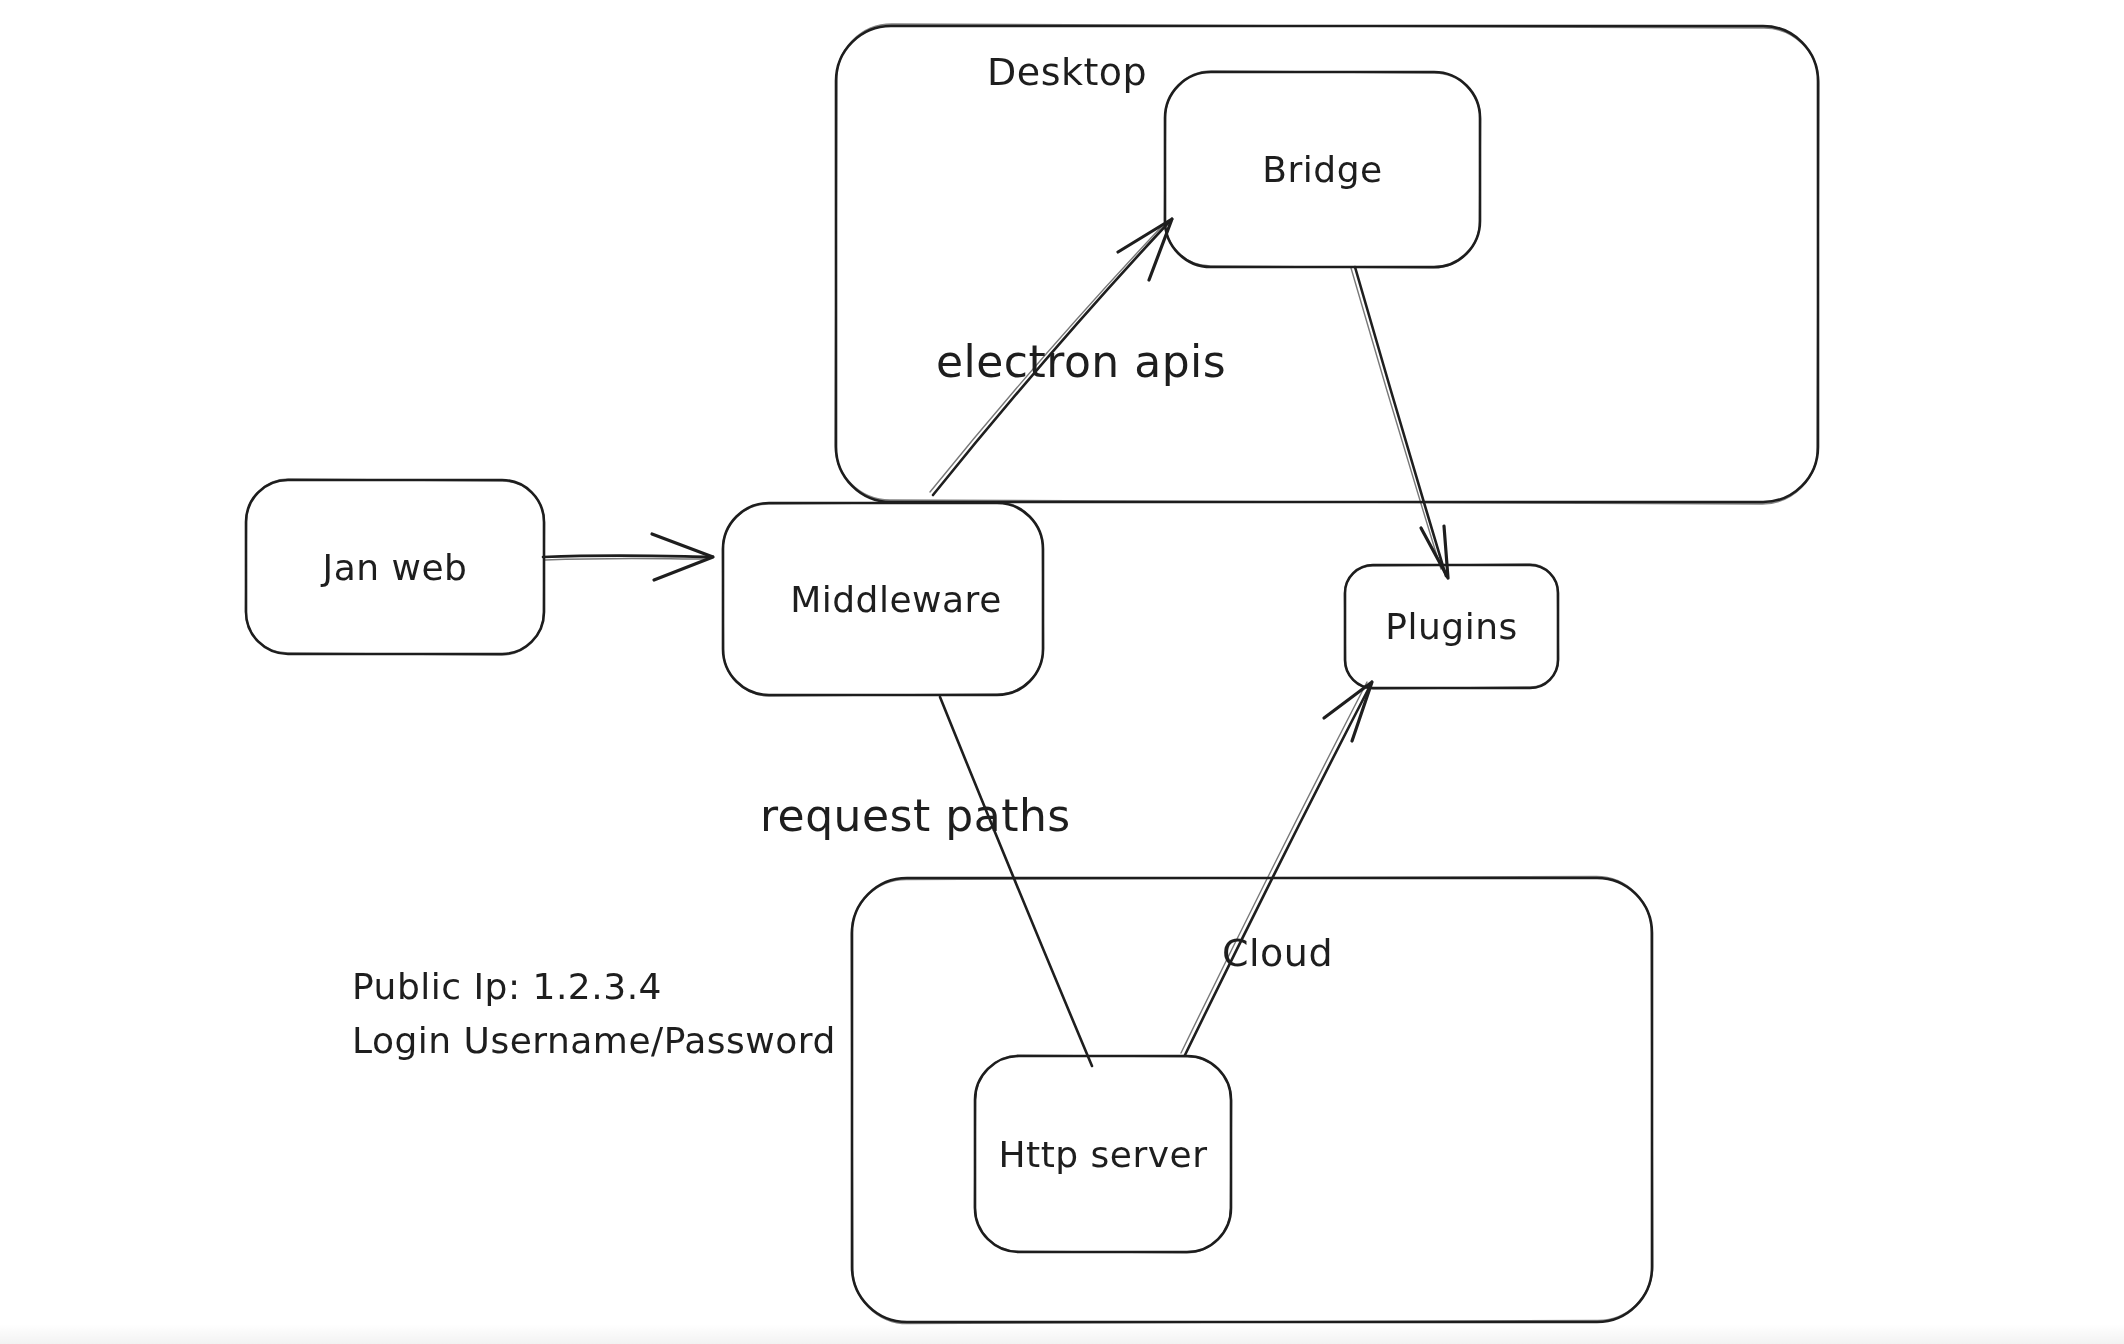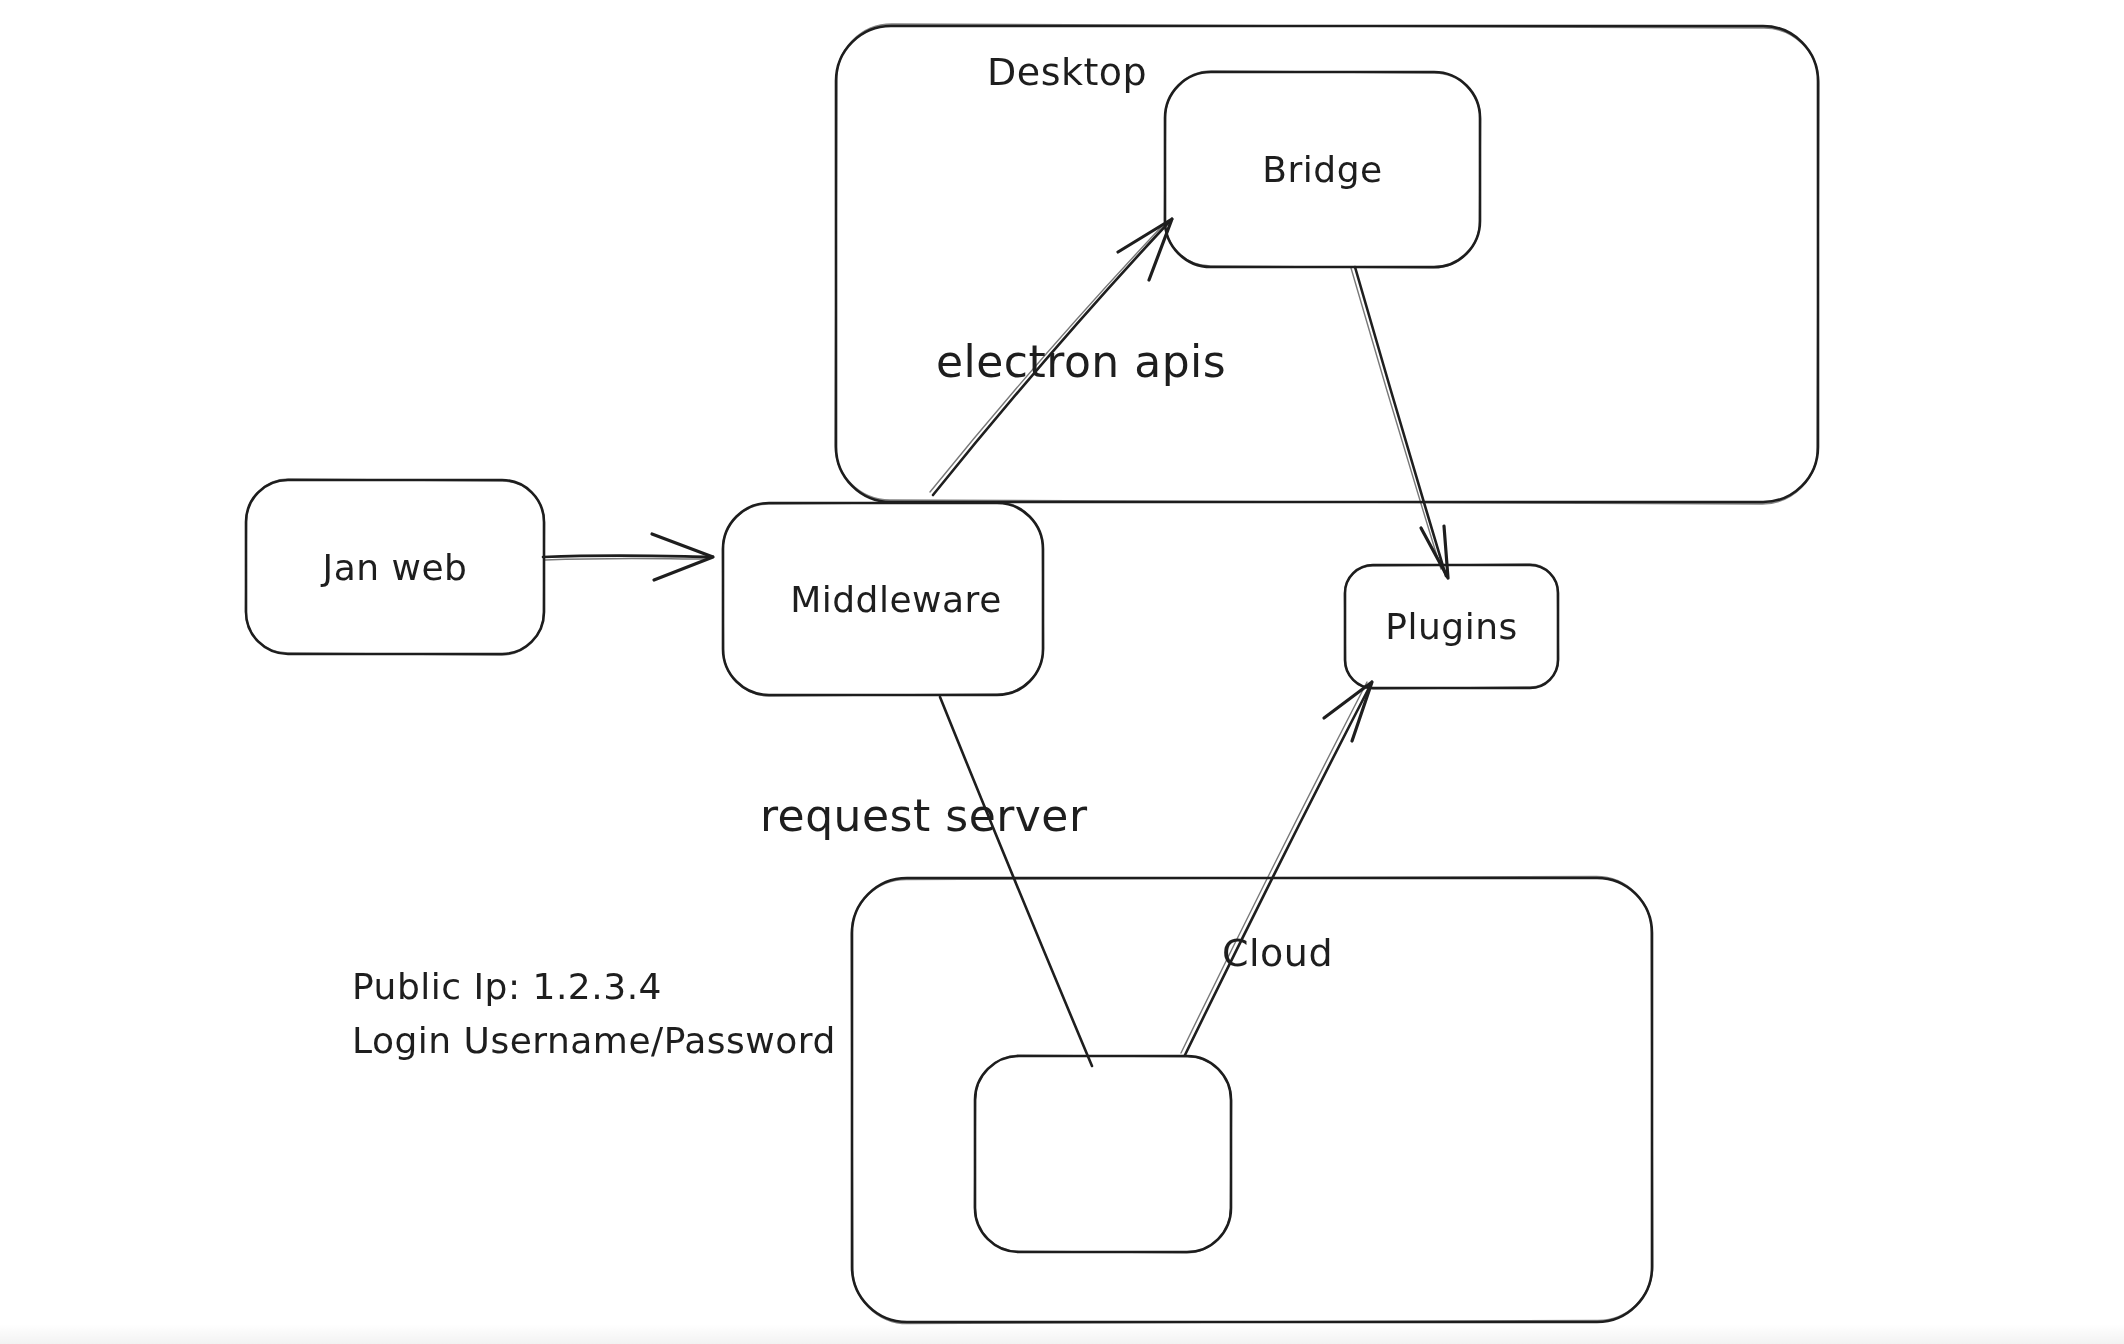--- a/index.html
+++ b/index.html
@@ -162,23 +162,24 @@
     </g>
   </svg>
 
   <div class="label container-label" style="left:963px; top:50px;margin-left:24px;">Desktop</div>
   <div class="label container-label" style="left:1222px; top:931px;">Cloud</div>
 
   <div class="label node-label" style="left:246px; top:480px; width:298px; height:174px;">Jan web</div>
   <div class="label node-label" style="left:723px; top:503px; width:346px; height:192px;">Middleware</div>
   <div class="label node-label" style="left:1345px; top:565px; width:213px; height:123px;">Plugins</div>
   <div class="label node-label" style="left:1165px; top:72px; width:315px; height:195px;">Bridge</div>
+  <div class="label node-label" style="left:975px; top:1056px; width:256px; height:196px;">Http server</div>
 
   <div class="label edge-label" style="left:936px; top:336px;">electron apis</div>
-  <div class="label edge-label" style="left:760px; top:790px;">request server</div>
+  <div class="label edge-label" style="left:760px; top:790px;">request paths</div>
 
   <div class="label annotation" style="left:352px; top:960px;">
     <div>Public Ip: 1.2.3.4</div>
     <div>Login Username/Password</div>
   </div>
 
   <div class="bottom-fade"></div>
 </div>
 
 </body></html>

